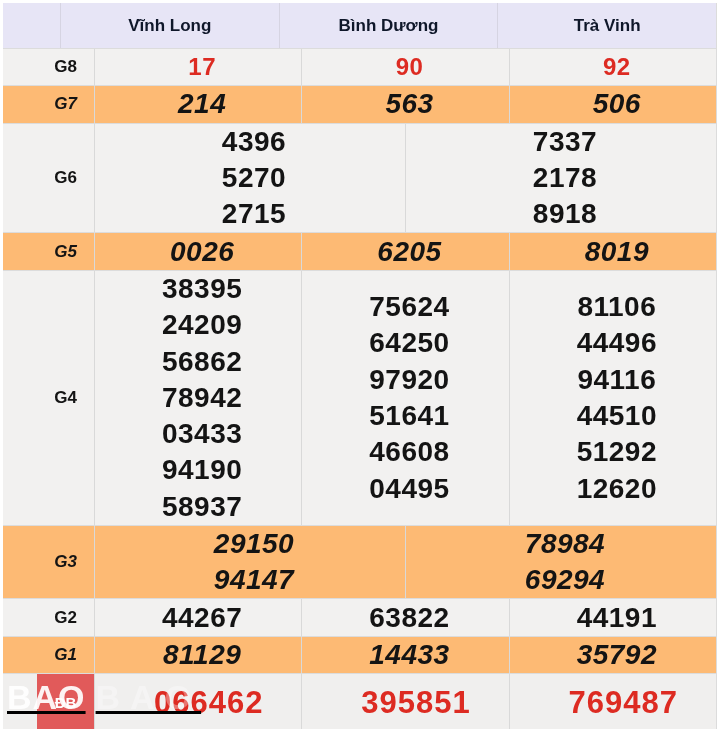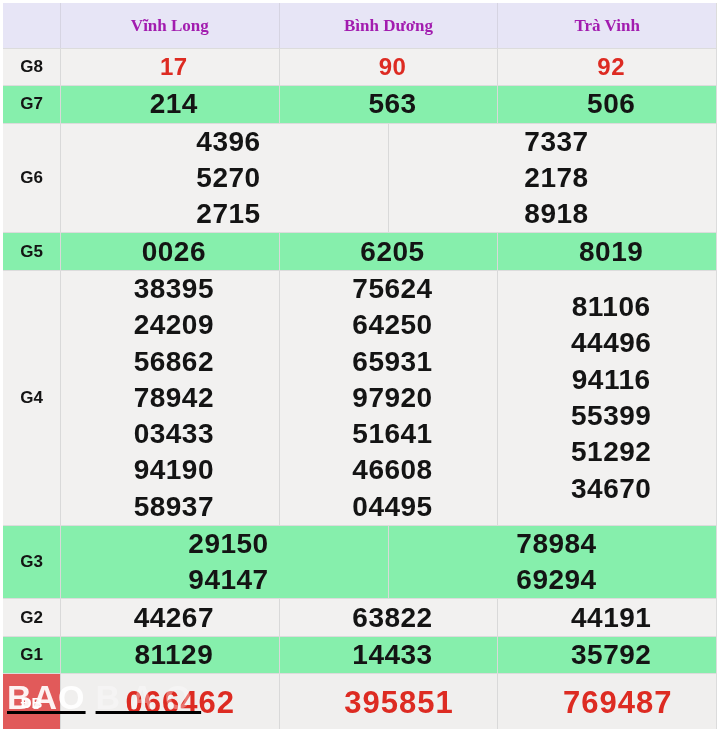--- a/index.html
+++ b/index.html
@@ -4,28 +4,28 @@
 <style>
   html,body{margin:0;padding:0;background:#ffffff;}
   body{width:720px;height:729px;font-family:"Liberation Sans",sans-serif;}
   .page{position:relative;width:720px;height:729px;overflow:hidden;background:#ffffff;}
   .tbl{position:absolute;left:3px;top:3px;width:714px;border-right:1px solid #dcdcdc;border-bottom:1px solid #dcdcdc;box-sizing:border-box;}
   .row{display:flex;border-top:1px solid #dcdcdc;}
   .row.header{border-top:none;height:45px;background:#e7e5f6;}
   .cell{box-sizing:border-box;}
   .corner{width:57px;}
   .colhead{flex:1;border-left:1px solid #d6d4e2;display:flex;align-items:center;justify-content:center;
-           color:#a21caf;font-weight:bold;font-size:17px;font-family:Liberation Serif, serif;}
+           color:#0f172a;font-weight:bold;font-size:17px;}
   .label{width:57px;display:flex;align-items:center;justify-content:center;
-         font-weight:bold;font-size:17px;color:#141414;}
+         font-weight:bold;font-size:17px;color:#141414;margin-left:34px;}
   .nums{flex:1;border-left:1px solid #d9d9d9;display:flex;flex-direction:column;justify-content:center;padding-left:8px;}
   .num{height:36.3px;display:flex;align-items:center;justify-content:center;
        font-weight:bold;font-size:28px;color:#141414;letter-spacing:0.5px;}
   .bg-g{background:#f2f1f0;}
-  .bg-w{background:#86efac;}
+  .bg-w{background:#fdba74;font-style:italic;}
   .row-g8 .num{color:#dd2b22;font-size:24px;}
   .row-db{background:#f0efee;height:57px;}
   .row-db .label{background:#e15a5a;color:#ffffff;font-size:15px;}
   .row-db .num{height:auto;color:#dd2b22;font-size:31px;letter-spacing:1px;margin-left:13px;}
   .wm{position:absolute;left:7px;bottom:15px;display:flex;align-items:center;pointer-events:none;text-decoration:underline;}
   .wm-strong{font-size:34px;font-weight:bold;color:rgba(255,255,255,0.92);letter-spacing:1px;line-height:1;}
   .wm-ghost{font-size:34px;font-weight:bold;color:rgba(255,255,255,0.35);letter-spacing:10px;
             margin-left:10px;filter:blur(0.7px);line-height:1;}
 </style>
 </head>
@@ -101,33 +101,32 @@
         <div class="num">24209</div>
         <div class="num">56862</div>
         <div class="num">78942</div>
         <div class="num">03433</div>
         <div class="num">94190</div>
         <div class="num">58937</div>
       </div>
       <div class="cell nums">
         <div class="num">75624</div>
         <div class="num">64250</div>
-        <div class="num">65931</div>
         <div class="num">97920</div>
         <div class="num">51641</div>
         <div class="num">46608</div>
         <div class="num">04495</div>
       </div>
       <div class="cell nums">
         <div class="num">81106</div>
         <div class="num">44496</div>
         <div class="num">94116</div>
-        <div class="num">55399</div>
+        <div class="num">44510</div>
         <div class="num">51292</div>
-        <div class="num">34670</div>
+        <div class="num">12620</div>
       </div>
     </div>
 
     <div class="row bg-w">
       <div class="cell label">G3</div>
       <div class="cell nums">
         <div class="num">29150</div>
         <div class="num">94147</div>
       </div>
       <div class="cell nums">

